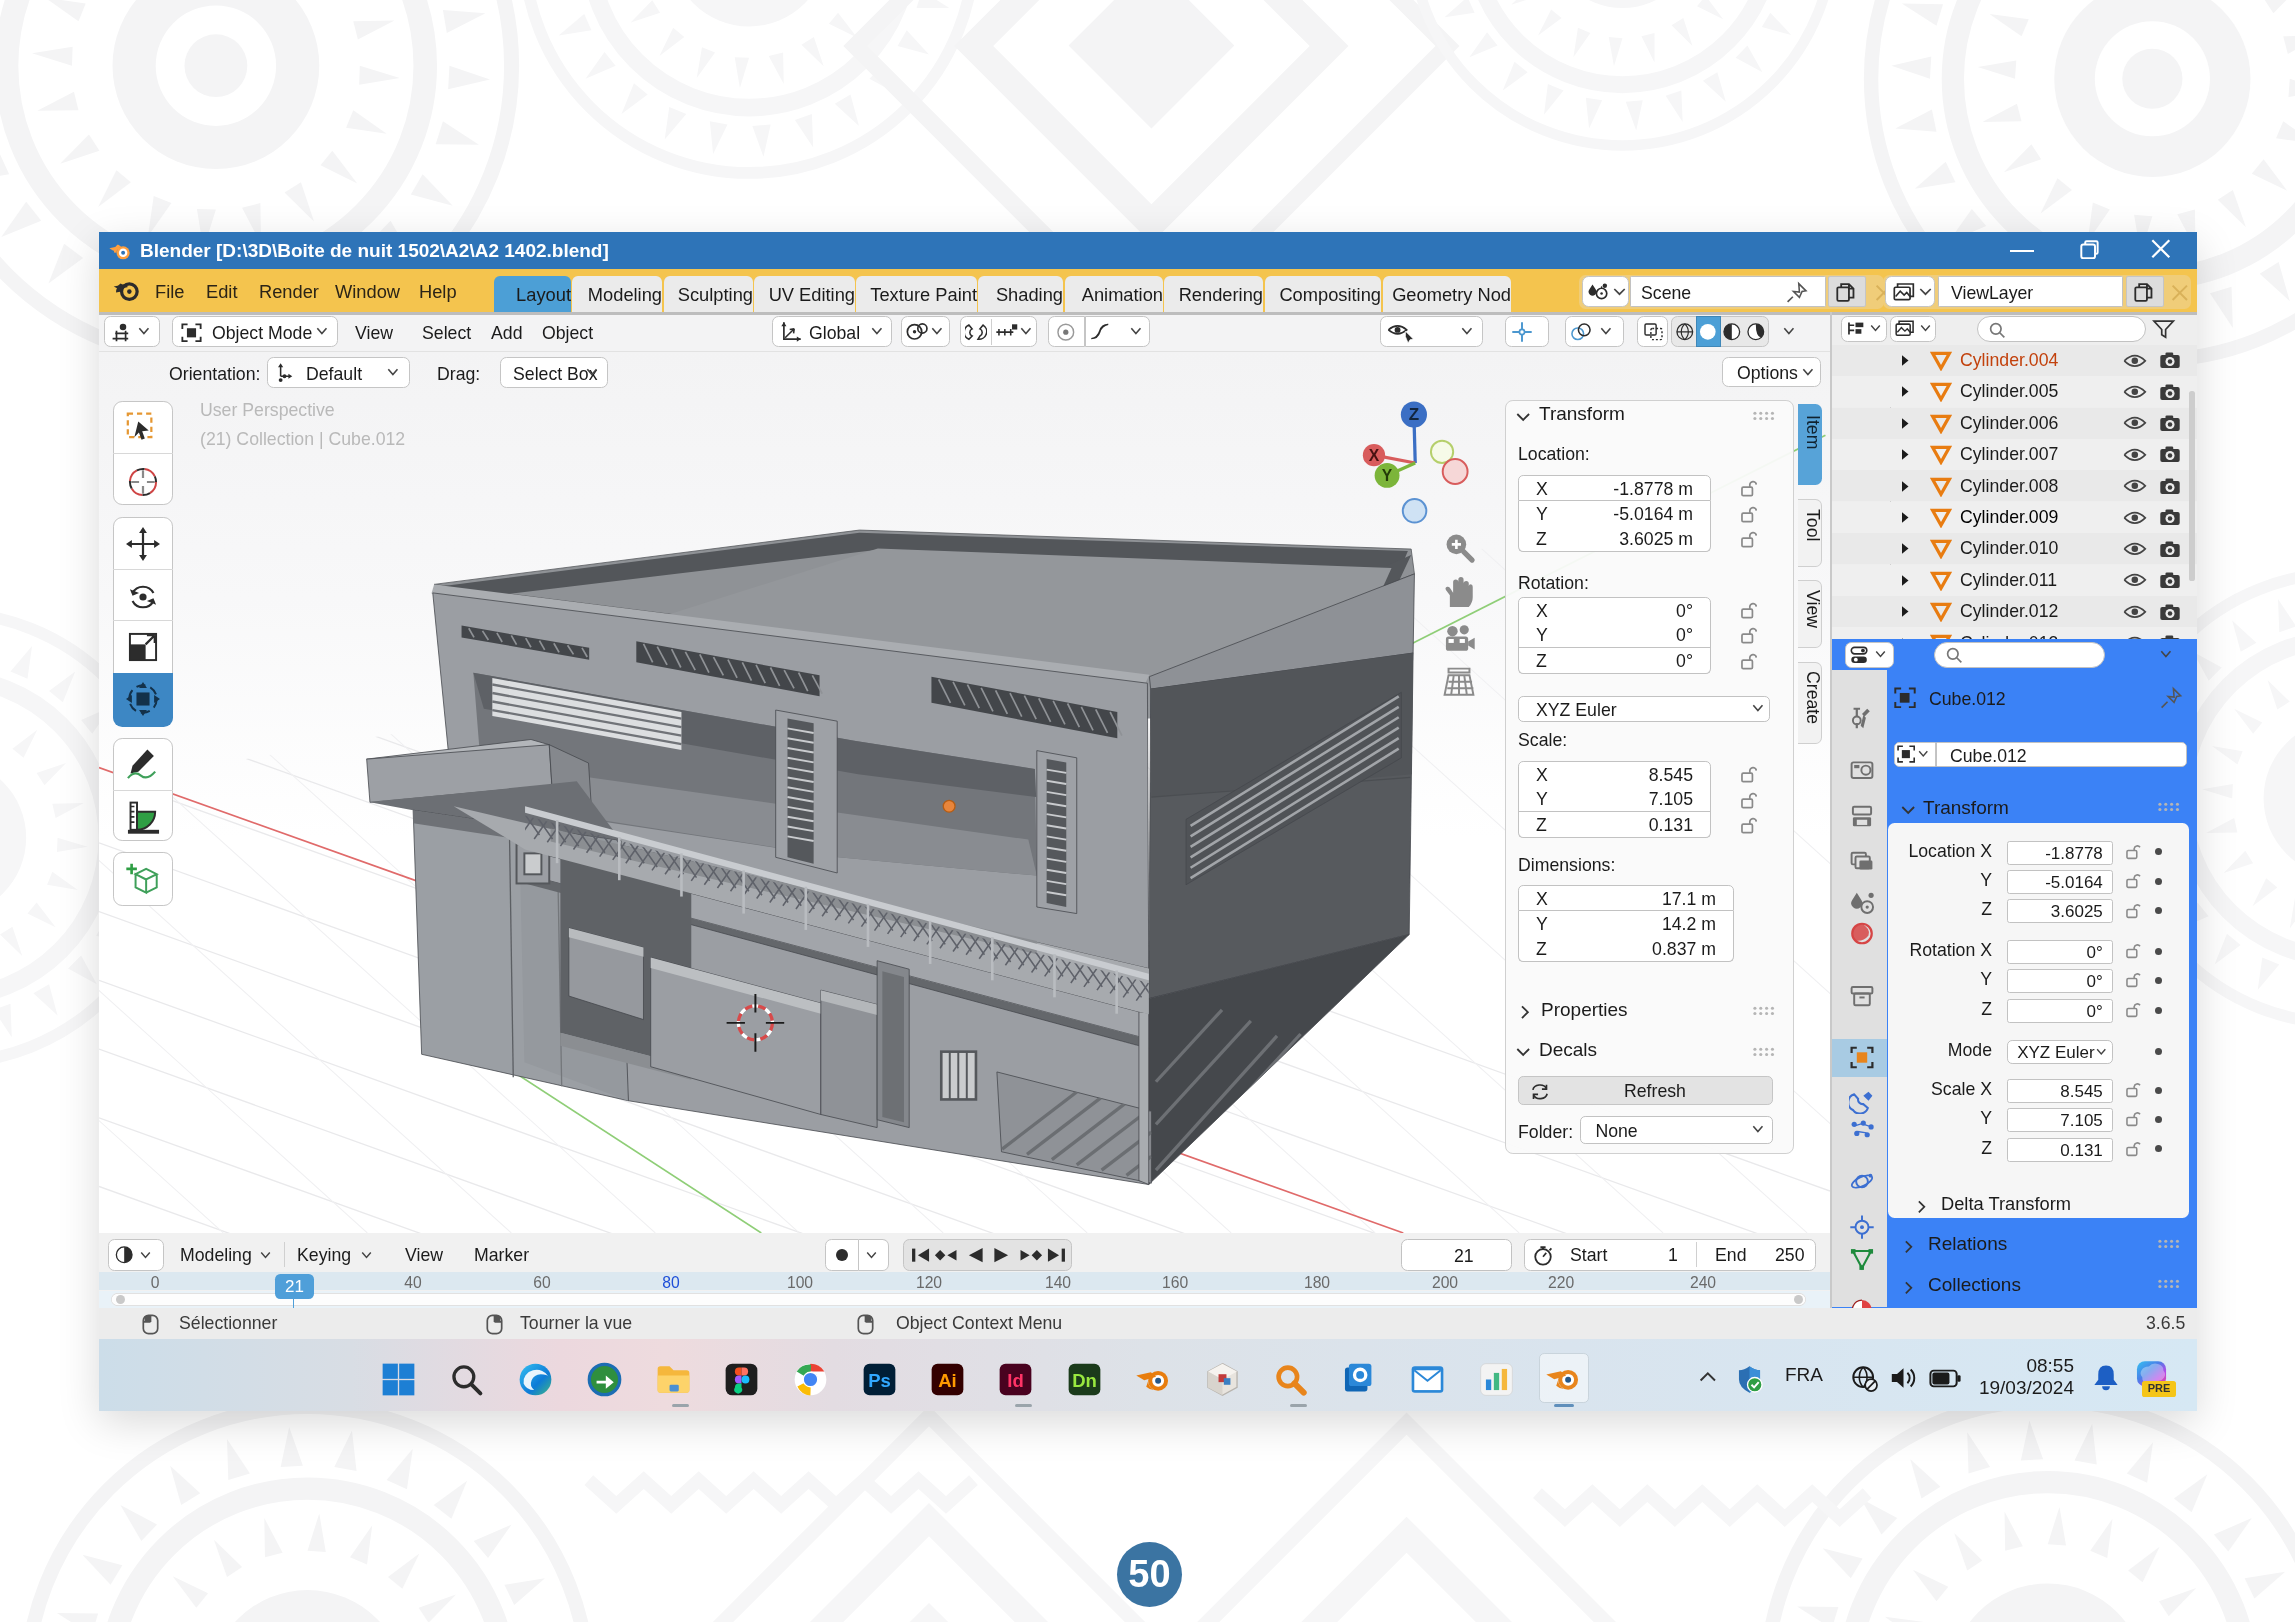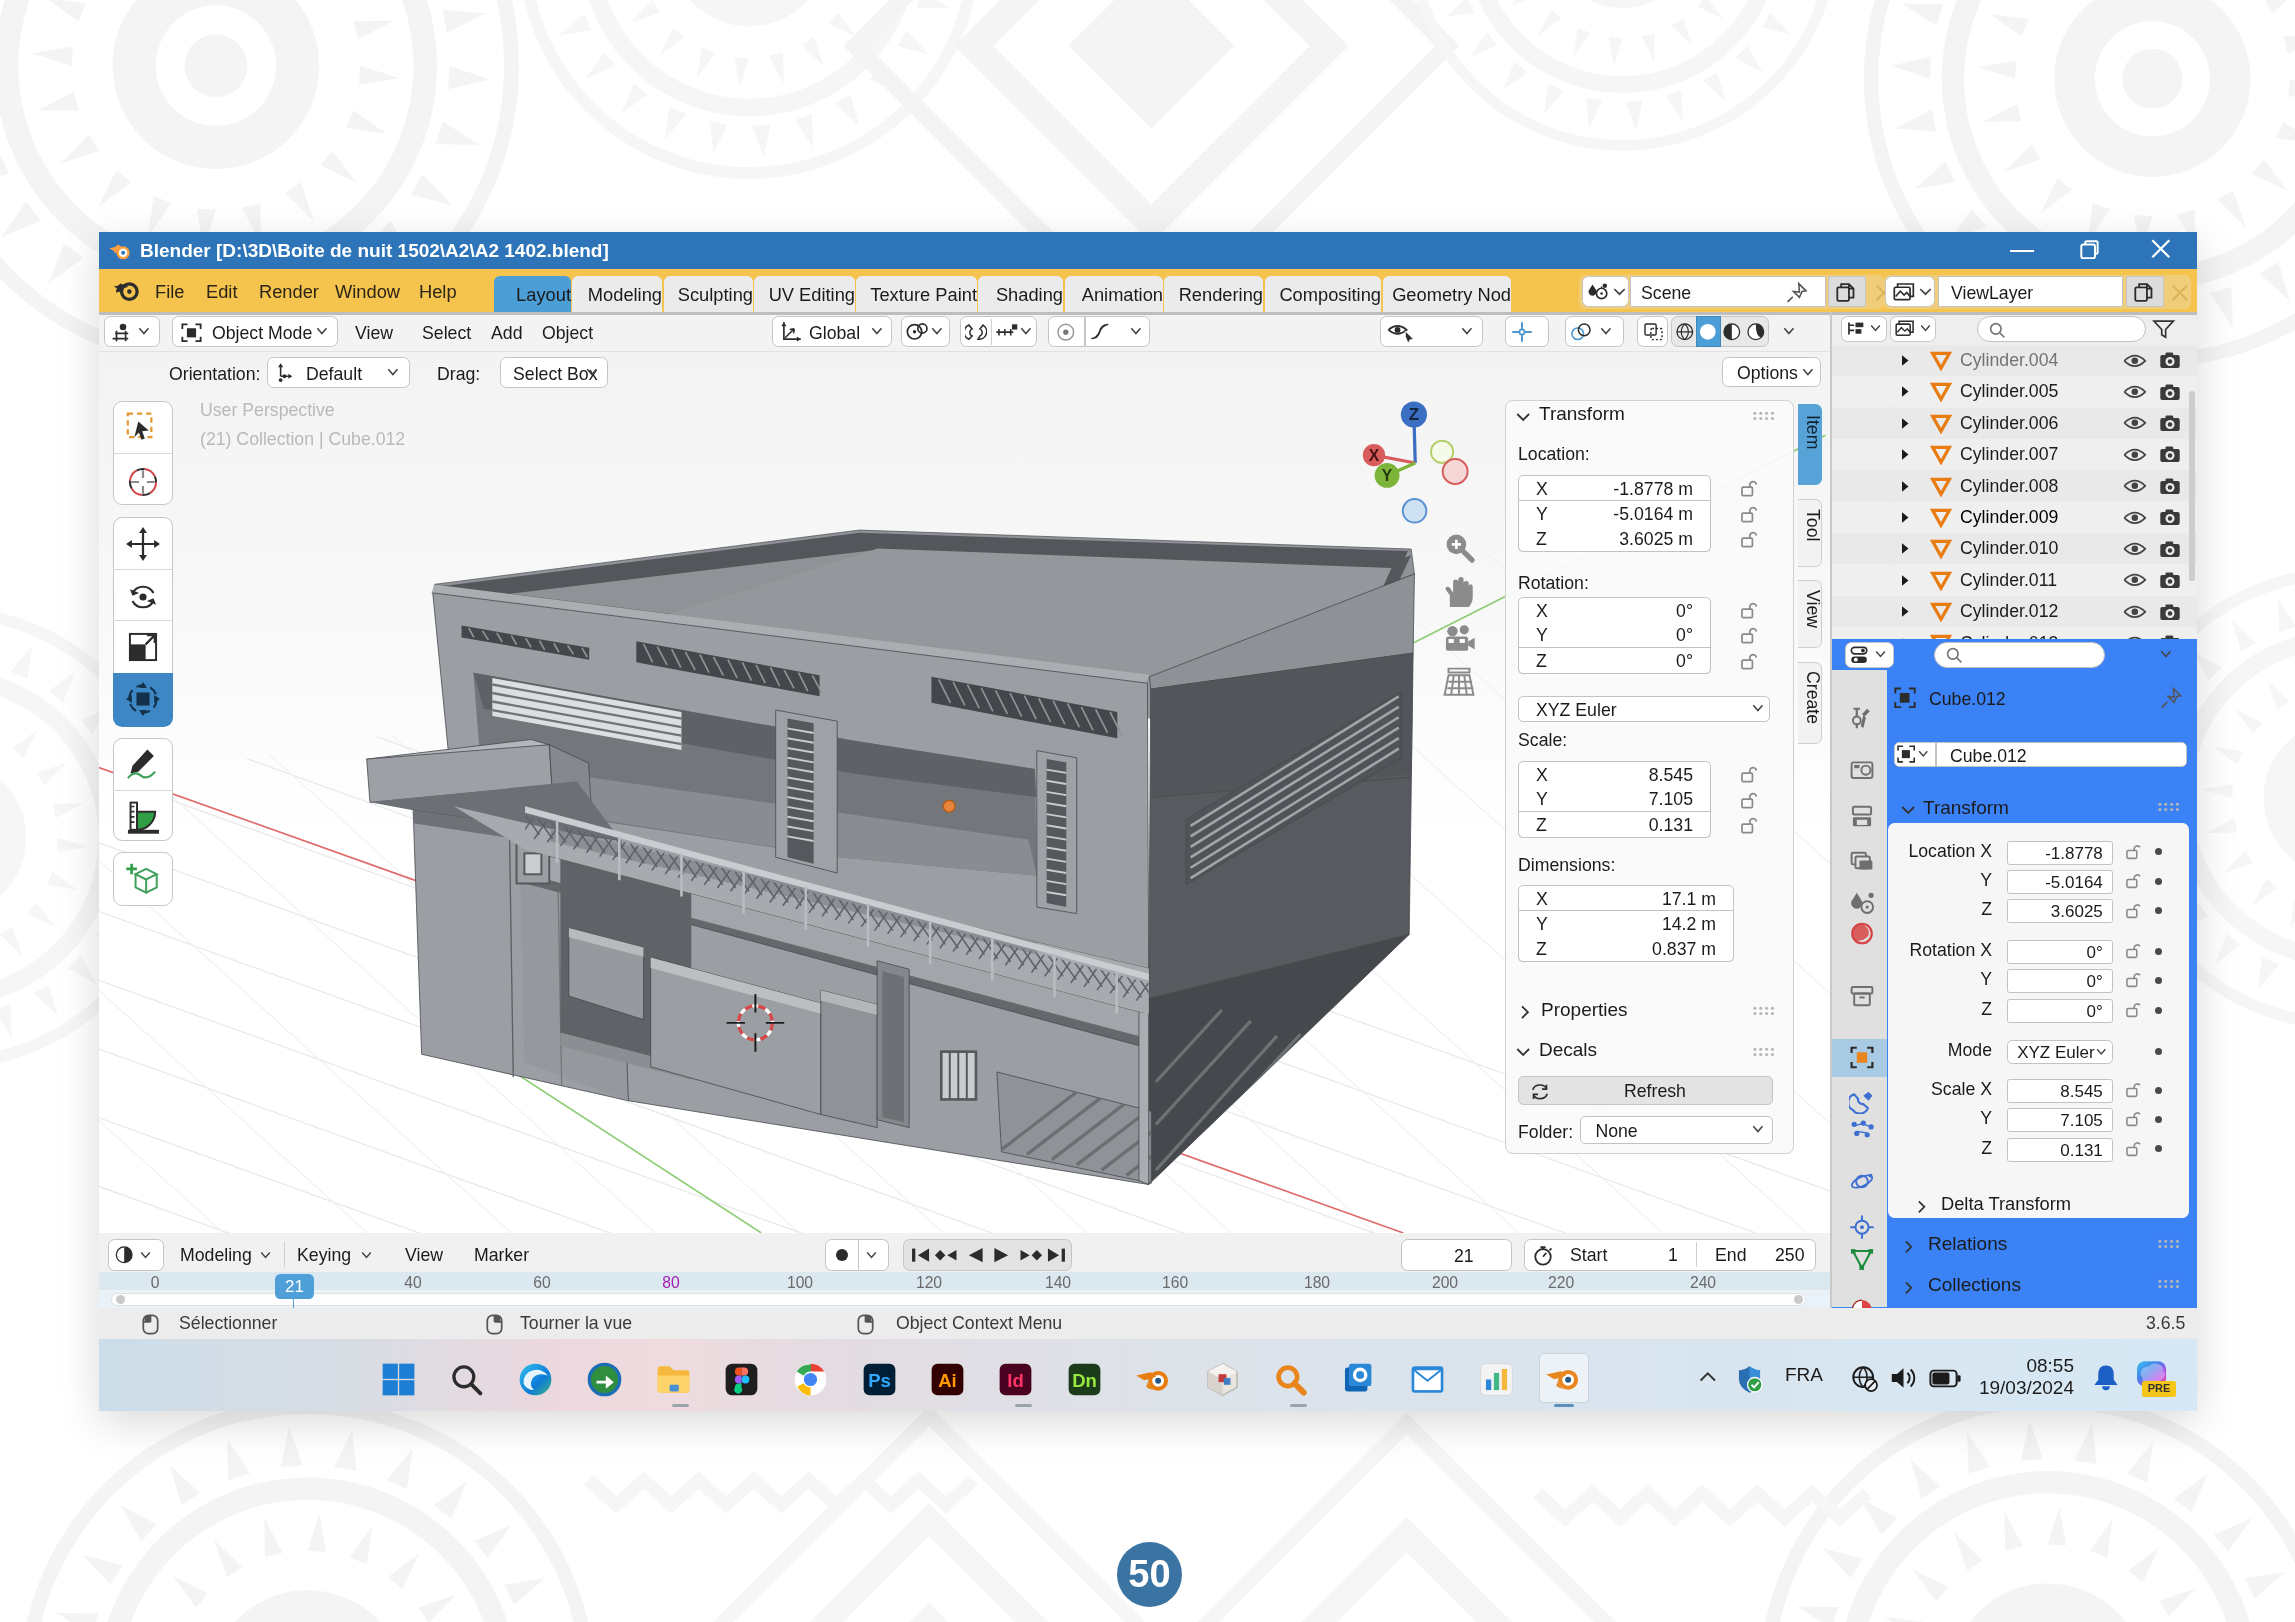--- a/index.html
+++ b/index.html
@@ -1230,21 +1230,21 @@
         </svg>
       <div class="abs" style="left:58px;top:33px;width:0.7px;height:292px;background:#d0d0d0"></div>
         <div id="olrows">
           <div class="abs" style="left:0;top:33px;width:365px;height:31px;background:#e9e9e9"></div>
 <svg class="abs" style="left:68px;top:42px" width="10.5" height="13" viewBox="0 0 16 20">
             <path d="M3 2 L13 10 L3 18 Z" fill="#1b1b1b"></path>
           </svg>
 <svg class="abs" style="left:98px;top:38px" width="22" height="21" viewBox="0 0 34 32">
             <path d="M4 5 H30 L17 28 Z" fill="none" stroke="#e87c11" stroke-width="5"></path>
           </svg>
-<div class="abs" style="left:128px;top:38px;font-size:17.7px;color:#737373">Cylinder.004</div>
+<div class="abs" style="left:128px;top:38px;font-size:17.7px;color:#c2410c">Cylinder.004</div>
 <svg class="abs" style="left:291px;top:41px" width="23.6" height="15.7" viewBox="0 0 36 24">
             <path d="M2 12 q16 -16 32 0 q-16 16 -32 0" fill="none" stroke="#444" stroke-width="2.6"></path>
             <circle cx="18" cy="12" r="5" fill="#444"></circle>
           </svg>
 <svg class="abs" style="left:327px;top:39px" width="22" height="18.3" viewBox="0 0 34 28">
             <rect x="2" y="6" width="30" height="20" rx="3" fill="#3a3a3a"></rect>
             <rect x="10" y="2" width="12" height="6" rx="2" fill="#3a3a3a"></rect>
             <circle cx="17" cy="16" r="7" fill="#ececec"></circle>
             <circle cx="17" cy="16" r="3.5" fill="#3a3a3a"></circle>
           </svg>
@@ -1726,21 +1726,21 @@
       <div class="lbl" style="left:1569px;top:12.4px">1</div>
       <div class="abs" style="left:1597px;top:9.2px;width:0.7px;height:25px;background:#d0d0d0"></div>
       <div class="lbl" style="left:1616px;top:12.4px">End</div>
       <div class="lbl" style="left:1676px;top:12.4px">250</div>
       <div class="abs" style="left:0;top:39px;width:1731px;height:18.3px;background:#dce8f0"></div>
       <div class="abs" style="left:0;top:58px;width:1731px;height:17px;background:#e9f2f8"></div>
       <div id="ruler">
           <div class="abs" style="left:30px;top:41px;width:52px;text-align:center;font-size:15.7px;color:#6a6a6a">0</div>
           <div class="abs" style="left:288px;top:41px;width:52px;text-align:center;font-size:15.7px;color:#6a6a6a">40</div>
           <div class="abs" style="left:417px;top:41px;width:52px;text-align:center;font-size:15.7px;color:#6a6a6a">60</div>
-          <div class="abs" style="left:546px;top:41px;width:52px;text-align:center;font-size:15.7px;color:#a21caf">80</div>
+          <div class="abs" style="left:546px;top:41px;width:52px;text-align:center;font-size:15.7px;color:#1d4ed8">80</div>
           <div class="abs" style="left:675px;top:41px;width:52px;text-align:center;font-size:15.7px;color:#6a6a6a">100</div>
           <div class="abs" style="left:804px;top:41px;width:52px;text-align:center;font-size:15.7px;color:#6a6a6a">120</div>
           <div class="abs" style="left:933px;top:41px;width:52px;text-align:center;font-size:15.7px;color:#6a6a6a">140</div>
           <div class="abs" style="left:1063px;top:41px;width:52px;text-align:left;font-size:15.7px;color:#6a6a6a">160</div>
           <div class="abs" style="left:1192px;top:41px;width:52px;text-align:center;font-size:15.7px;color:#6a6a6a">180</div>
           <div class="abs" style="left:1320px;top:41px;width:52px;text-align:center;font-size:15.7px;color:#6a6a6a">200</div>
           <div class="abs" style="left:1449px;top:41px;width:52px;font-size:15.7px;color:#6a6a6a">220</div>
           <div class="abs" style="left:1578px;top:41px;width:52px;text-align:center;font-size:15.7px;color:#6a6a6a">240</div>
         </div>
       <div class="abs" style="left:11.8px;top:60px;width:1695px;height:13px;background:#fdfdfd;border-radius:6.5px;box-shadow:0 0 0 0.7px #d8d8d8 inset"></div>

